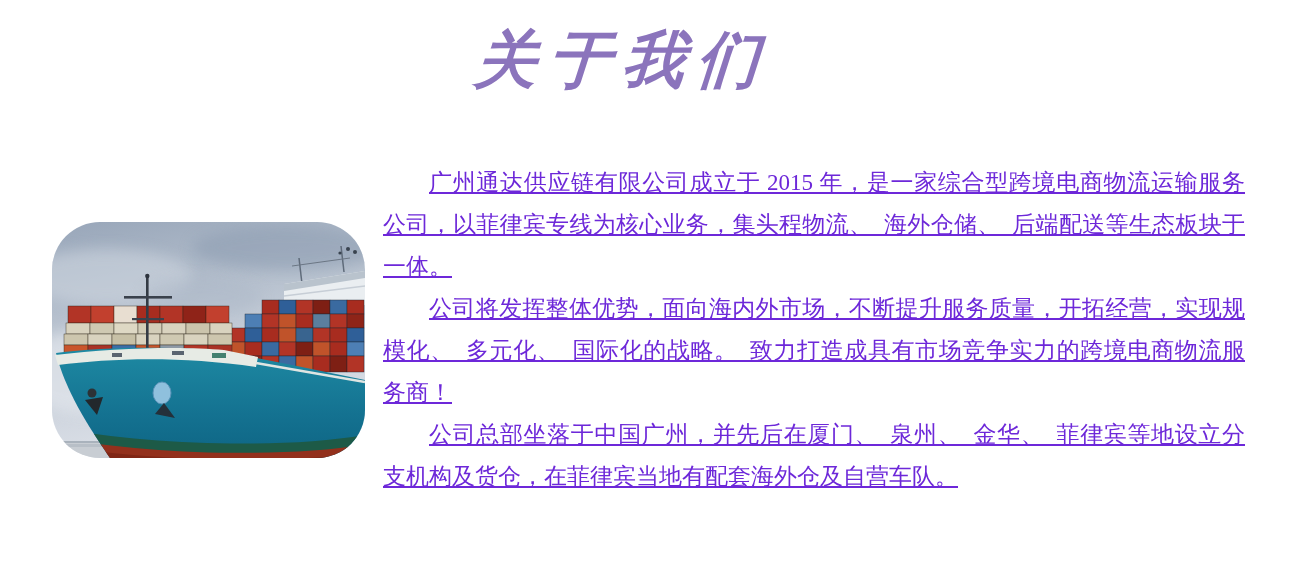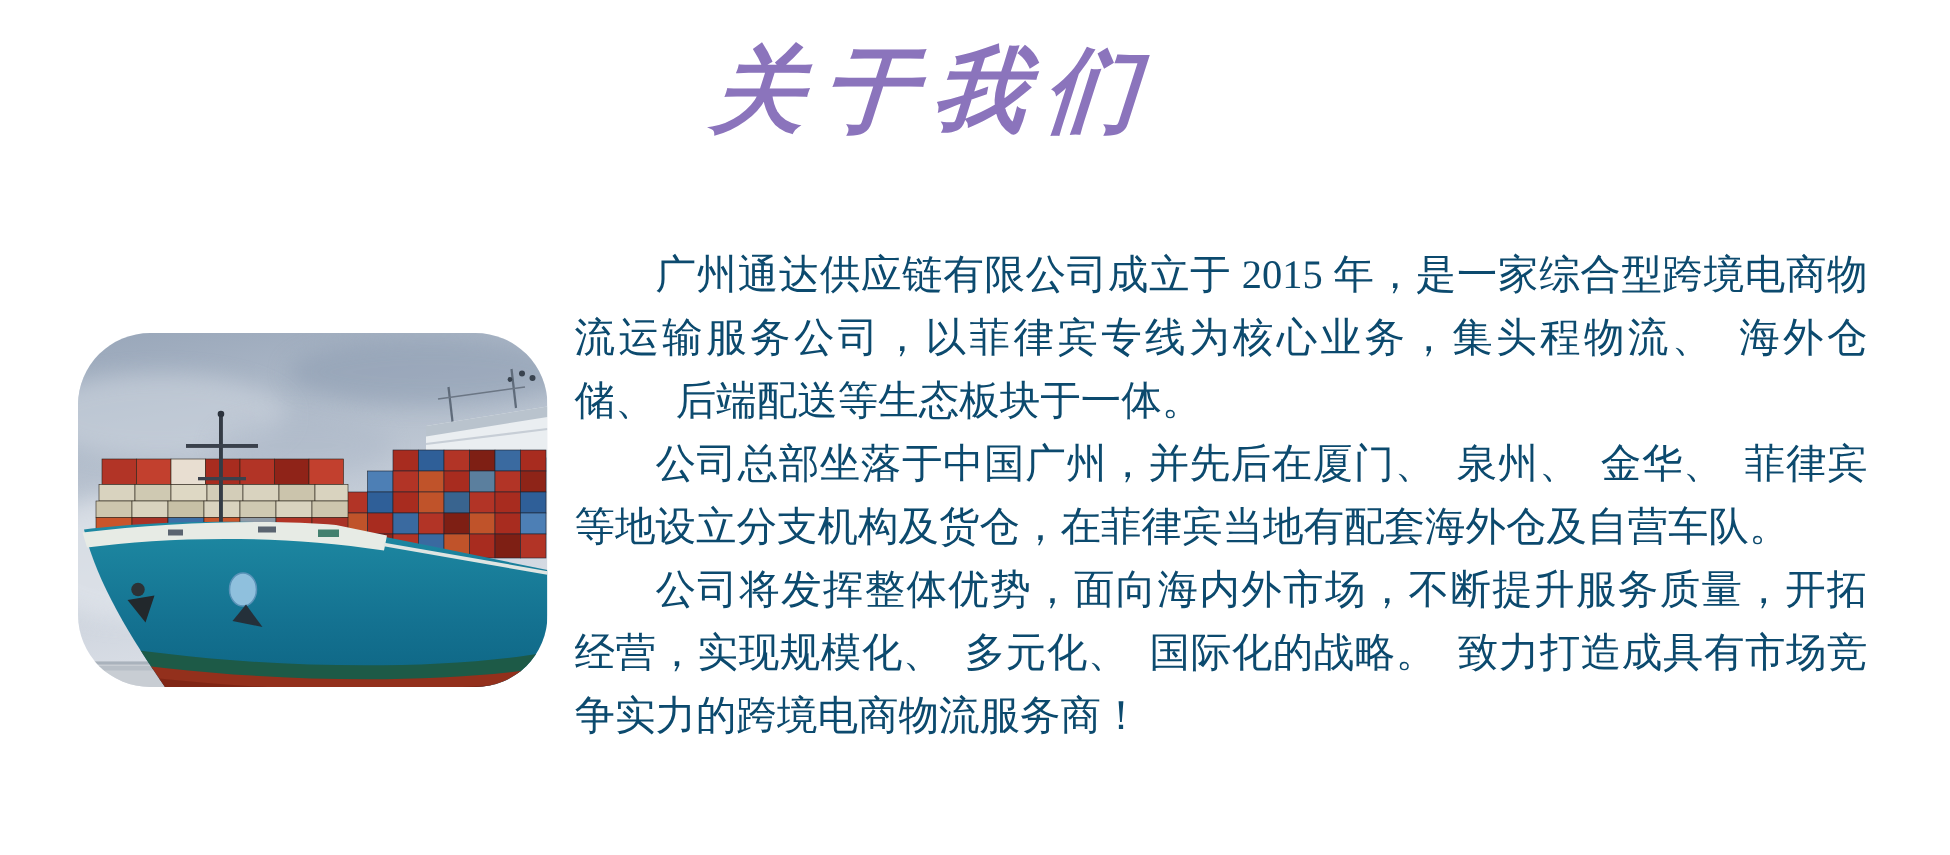--- a/index.html
+++ b/index.html
@@ -15,22 +15,23 @@
     color:#8b74bc;letter-spacing:12px;line-height:1.1;
     transform:skewX(-4deg);
   }
   .ship{
     position:absolute;left:52px;top:222px;width:313px;height:236px;margin:0;
     border-radius:48px;overflow:hidden;
   }
   .ship svg{display:block;width:100%;height:100%;}
   .body-text{
     position:absolute;left:383px;top:162px;width:862px;
-    font-size:27px;line-height:42px;color:#0c4a6e;
+    font-size:23px;line-height:42px;color:#6d28d9;
     text-align:justify;
+    text-decoration:underline;
   }
   .body-text p{margin:0;text-indent:2em;}
 </style>
 </head>
 <body>
 
 <div class="page">
 
   <div class="title-wrap">
     <h1 class="title">关于我们</h1>
@@ -176,17 +177,17 @@
       </g>
       <g>
         <ellipse cx="110" cy="171" rx="9" ry="11" fill="#8fc0dd" stroke="#5a93b8" stroke-width="1"></ellipse>
         <polygon points="112,181 123,196 103,192" fill="#24303a"></polygon>
       </g>
     </svg>
   </figure>
 
   <div class="body-text">
     <p>广州通达供应链有限公司成立于 2015 年，是一家综合型跨境电商物流运输服务公司，以菲律宾专线为核心业务，集头程物流、 海外仓储、 后端配送等生态板块于一体。</p>
+    <p>公司将发挥整体优势，面向海内外市场，不断提升服务质量，开拓经营，实现规模化、 多元化、 国际化的战略。 致力打造成具有市场竞争实力的跨境电商物流服务商！</p>
     <p>公司总部坐落于中国广州，并先后在厦门、 泉州、 金华、 菲律宾等地设立分支机构及货仓，在菲律宾当地有配套海外仓及自营车队。</p>
-    <p>公司将发挥整体优势，面向海内外市场，不断提升服务质量，开拓经营，实现规模化、 多元化、 国际化的战略。 致力打造成具有市场竞争实力的跨境电商物流服务商！</p>
   </div>
 
 </div>
 
 </body></html>

